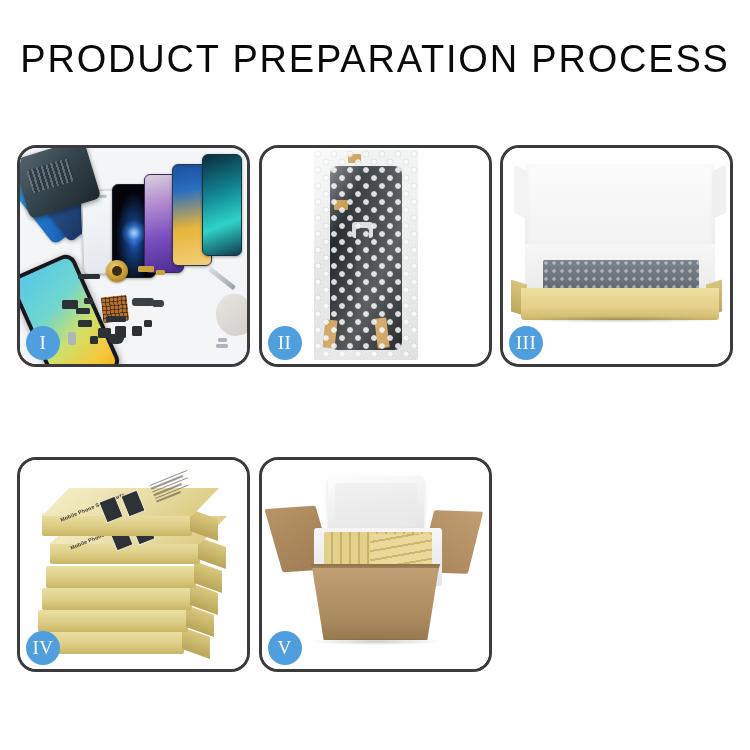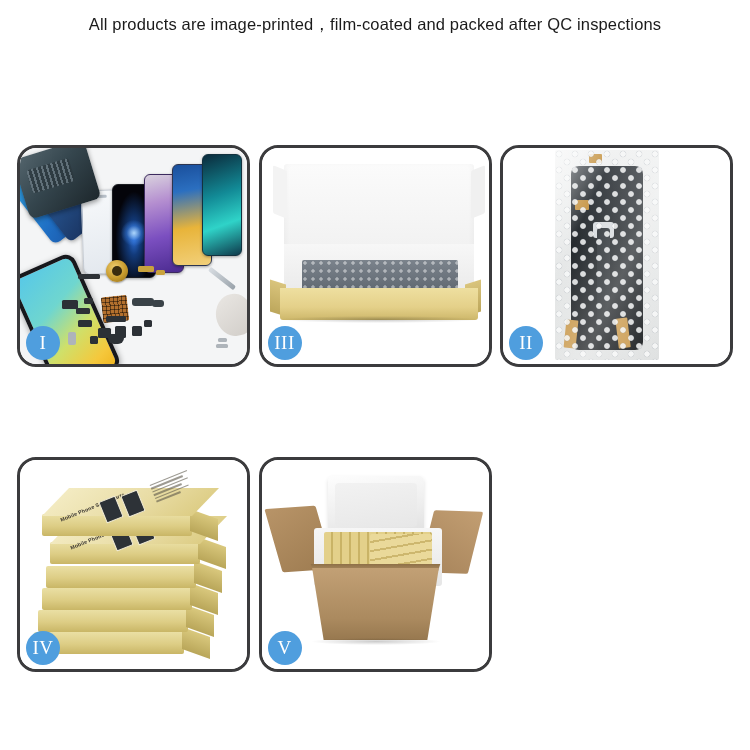--- a/index.html
+++ b/index.html
@@ -415,21 +415,21 @@
   }
   .p6-shadow {
     position:absolute; left:24px; top:176px; width:170px; height:7px;
     background:radial-gradient(ellipse at center, rgba(0,0,0,.18), rgba(0,0,0,0) 72%);
   }
 </style>
 </head>
 <body>
 
 <div id="header">
-  <p id="subtitle">All products are image-printed，film-coated and packed after QC inspections</p>
+  <h1 id="title">PRODUCT PREPARATION PROCESS</h1>
 </div>
 
 <div id="panel-grid">
 
   <div class="panel">
     <div class="panel-photo">
       <div class="p1-bg"></div>
 
       <div class="ph p1-blue"></div>
       <div class="ph p1-blue2"></div>
@@ -470,49 +470,49 @@
       <span class="sp" style="left:124px;top:172px;width:8px;height:7px;"></span>
       <span class="sp silver" style="left:196px;top:196px;width:12px;height:4px;"></span>
       <span class="sp silver" style="left:198px;top:190px;width:9px;height:4px;"></span>
       <span class="sp" style="left:86px;top:168px;width:20px;height:6px;"></span>
     </div>
     <span class="badge">I</span>
   </div>
 
   <div class="panel">
     <div class="panel-photo">
+      <div class="p2-bg"></div>
+      <div class="p2-bag">
+        <div class="p2-screen">
+          <div class="p2-connector"></div>
+          <div class="p2-flexstrip"></div>
+        </div>
+        <span class="p2-tapeA"></span>
+        <span class="p2-tapeB"></span>
+        <span class="p2-tapeC"></span>
+        <span class="p2-tapeD"></span>
+        <div class="p2-bubbles"></div>
+        <div class="p2-sheen"></div>
+      </div>
+    </div>
+    <span class="badge">II</span>
+  </div>
+
+  <div class="panel">
+    <div class="panel-photo">
       <div class="p3-bg"></div>
       <div class="p3-lidback"></div>
       <div class="p3-inner"></div>
       <div class="p3-foam"></div>
       <div class="p3-earL"></div>
       <div class="p3-earR"></div>
       <div class="p3-front"></div>
       <div class="p3-shadow"></div>
     </div>
     <span class="badge">III</span>
-  </div>
-
-  <div class="panel">
-    <div class="panel-photo">
-      <div class="p2-bg"></div>
-      <div class="p2-bag">
-        <div class="p2-screen">
-          <div class="p2-connector"></div>
-          <div class="p2-flexstrip"></div>
-        </div>
-        <span class="p2-tapeA"></span>
-        <span class="p2-tapeB"></span>
-        <span class="p2-tapeC"></span>
-        <span class="p2-tapeD"></span>
-        <div class="p2-bubbles"></div>
-        <div class="p2-sheen"></div>
-      </div>
-    </div>
-    <span class="badge">II</span>
   </div>
 
   <div class="panel">
     <div class="panel-photo">
       <div class="p4-bg"></div>
       <div class="p4-stack">
 
         <div class="bx" style="left:6px;  top:152px;">
             <span class="side"></span>
           </div>

